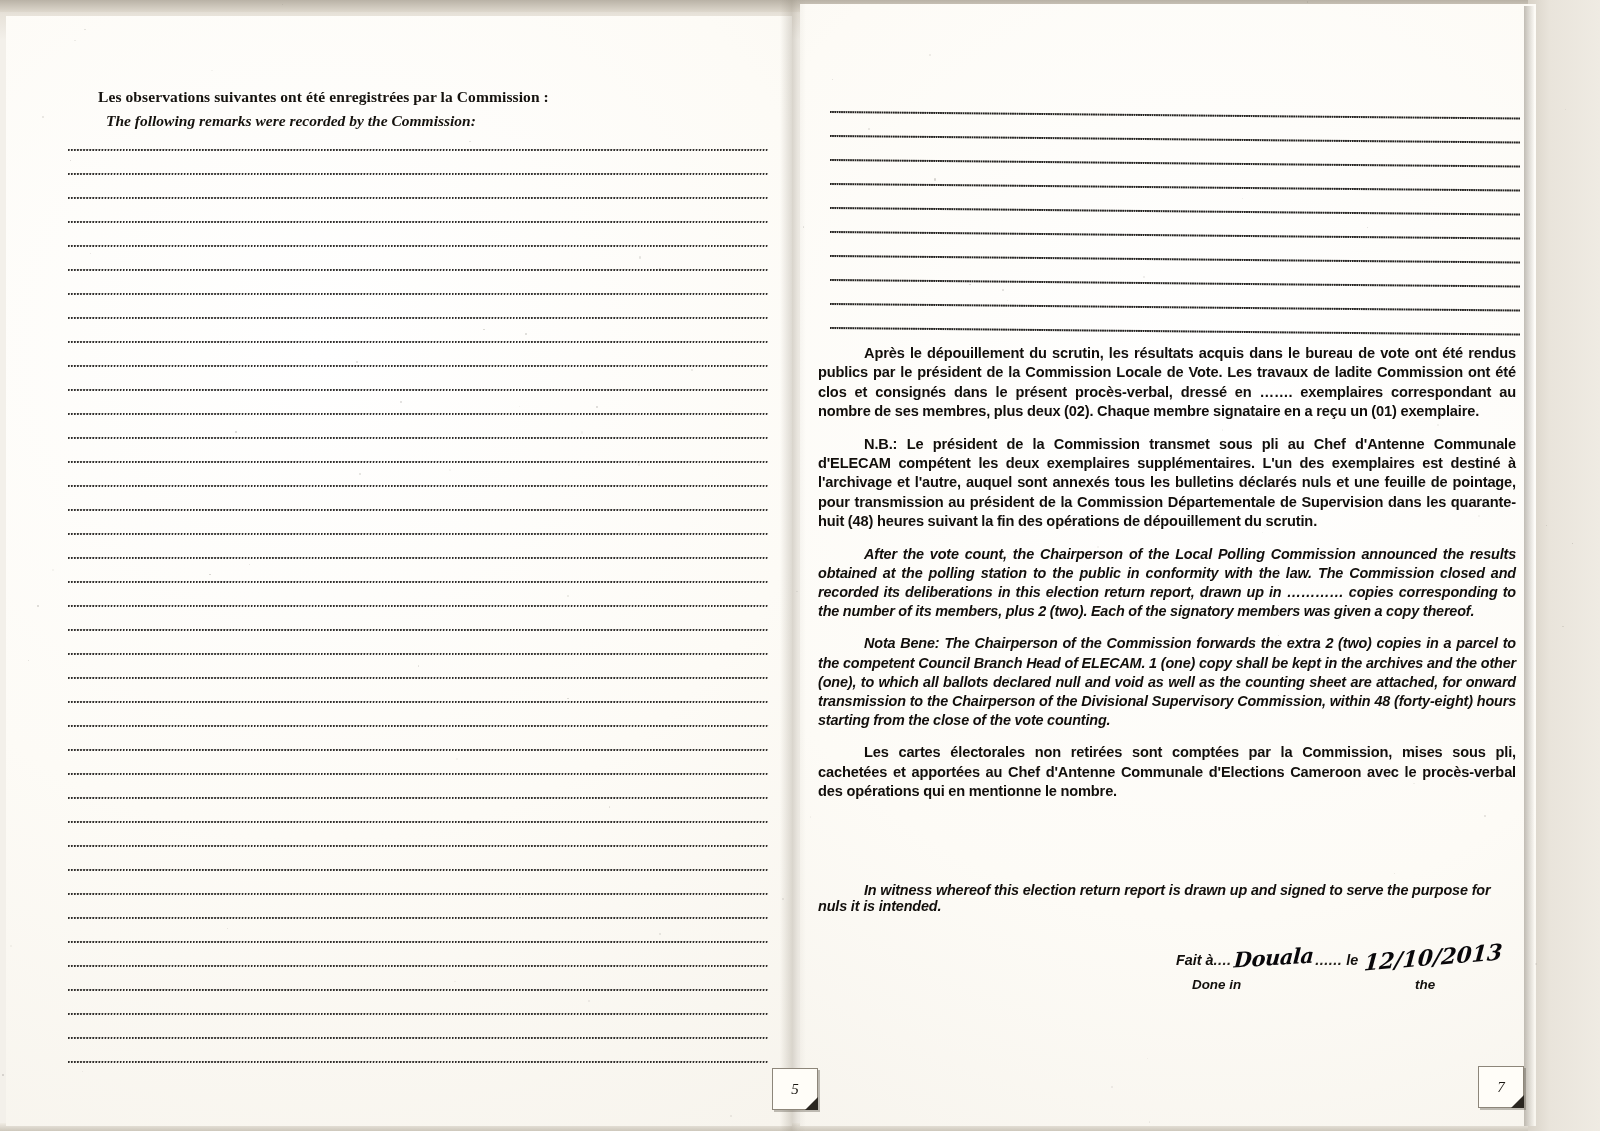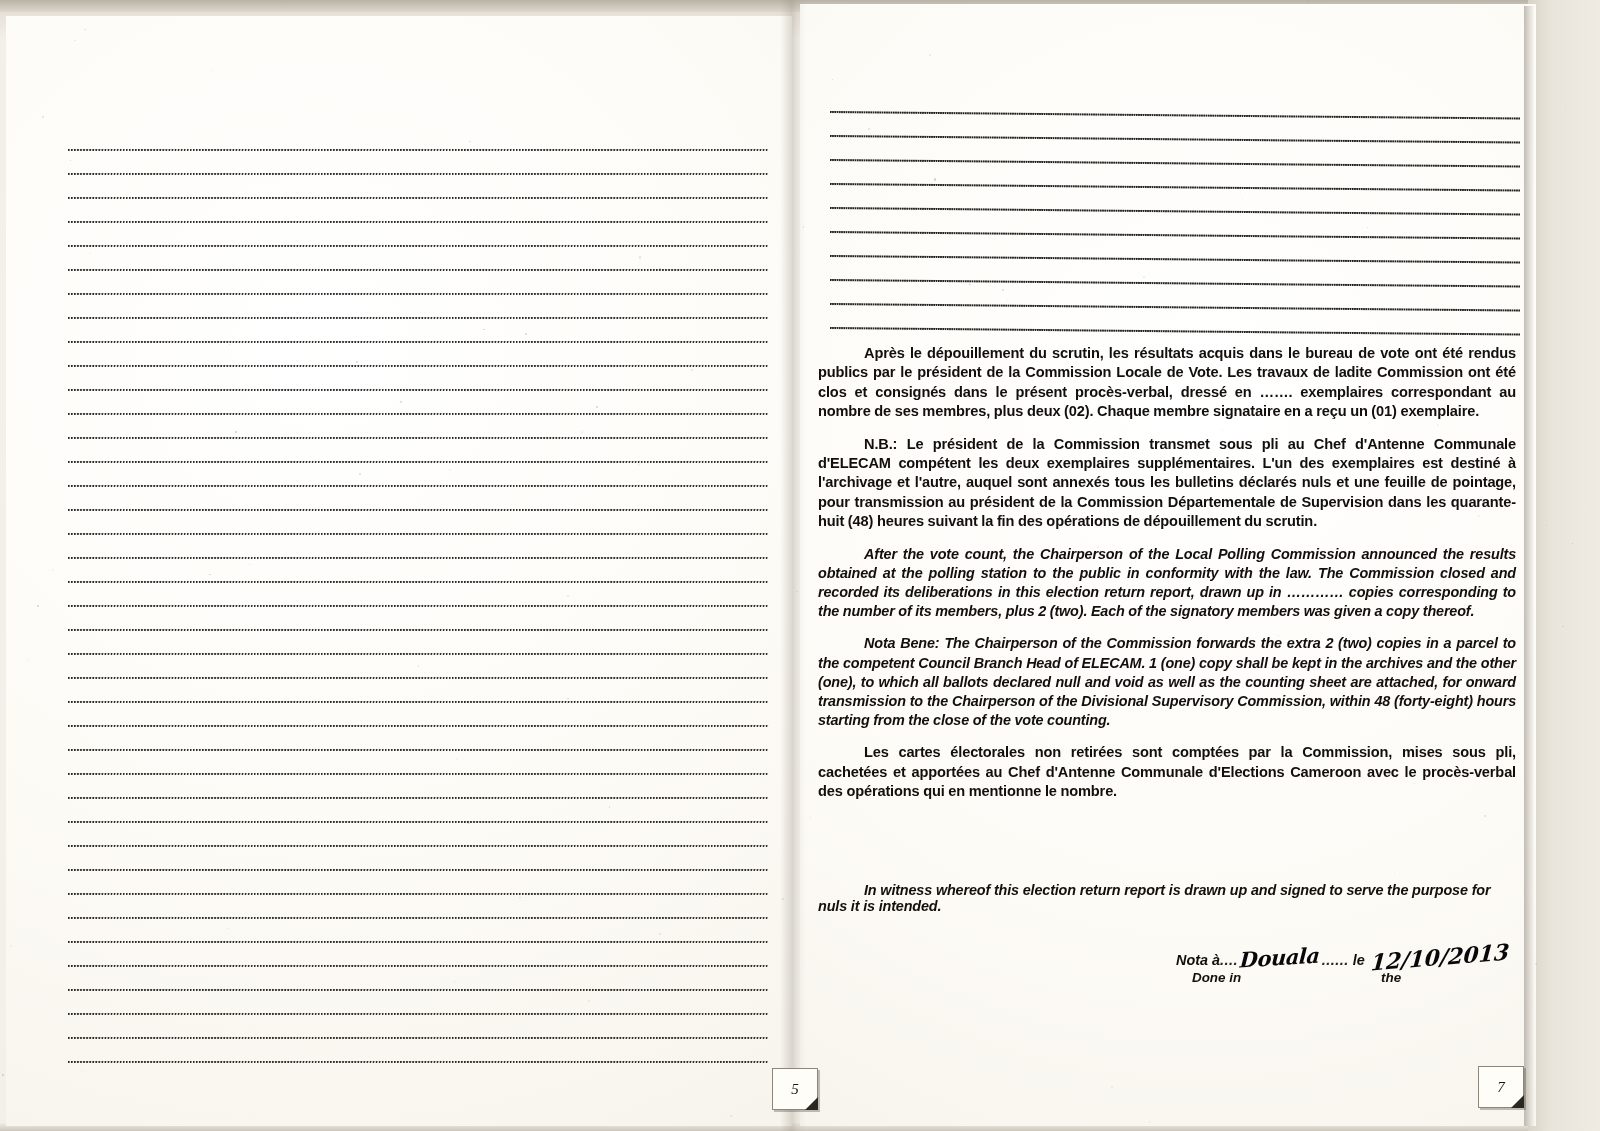--- a/index.html
+++ b/index.html
@@ -254,21 +254,22 @@
     transform: rotate(-4.5deg) skewX(-9deg);
     letter-spacing: 0px;
   }
   .signcaptions {
     display: flex;
     font-family: "Liberation Sans", sans-serif;
     font-style: italic;
     font-weight: 700;
     font-size: 13.4px;
     color: #120f0c;
-    margin-top: 0;
+    margin-top: 7px;
+    gap: 34px;
   }
   .cap-done { margin-left: 16px; }
   .cap-the  { margin-left: 140px; }
 
   
   .pagenum {
     position: absolute;
     width: 44px;
     height: 40px;
     background: #fffdf8;
@@ -298,20 +299,24 @@
 
 <div id="scan">
 
   <div class="backdrop"></div>
   <div class="top-strip"></div>
   <div class="bottom-strip"></div>
   <div class="right-edge-shadow"></div>
 
   <div class="page page-left"></div>
 
+  <div class="left-head">
+    <div class="head-fr">Les observations suivantes ont été enregistrées par la Commission :</div>
+    <div class="head-en">The following remarks were recorded by the Commission:</div>
+  </div>
 
   <div class="dotfield-left" id="dotfield-left">
       <div class="dotline">
         <i></i>
       </div>
       <div class="dotline">
         <i></i>
       </div>
       <div class="dotline">
         <i></i>
@@ -471,21 +476,21 @@
       <p class="para">Les cartes électorales non retirées sont comptées par la Commission, mises sous pli, cachetées et apportées au Chef d'Antenne Communale d'Elections Cameroon avec le procès-verbal des opérations qui en mentionne le nombre.</p>
     </div>
 
   <div class="witness">
     <div class="l-en">In witness whereof this election return report is drawn up and signed to serve the purpose for</div>
     <div class="l-en2">nuls it is intended.</div>
   </div>
 
   <div class="signblock">
     <div class="signrow">
-      <span>Nota à</span>
+      <span>Fait à</span>
       <span class="lead-dots">....</span>
       <span class="hand">Douala</span>
       <span class="lead-dots">......</span>
       <span style="margin:0 4px;">le</span>
       <span class="hand date">12/10/2013</span>
     </div>
     <div class="signcaptions">
       <span class="cap-done">Done in</span>
       <span class="cap-the">the</span>
     </div>

